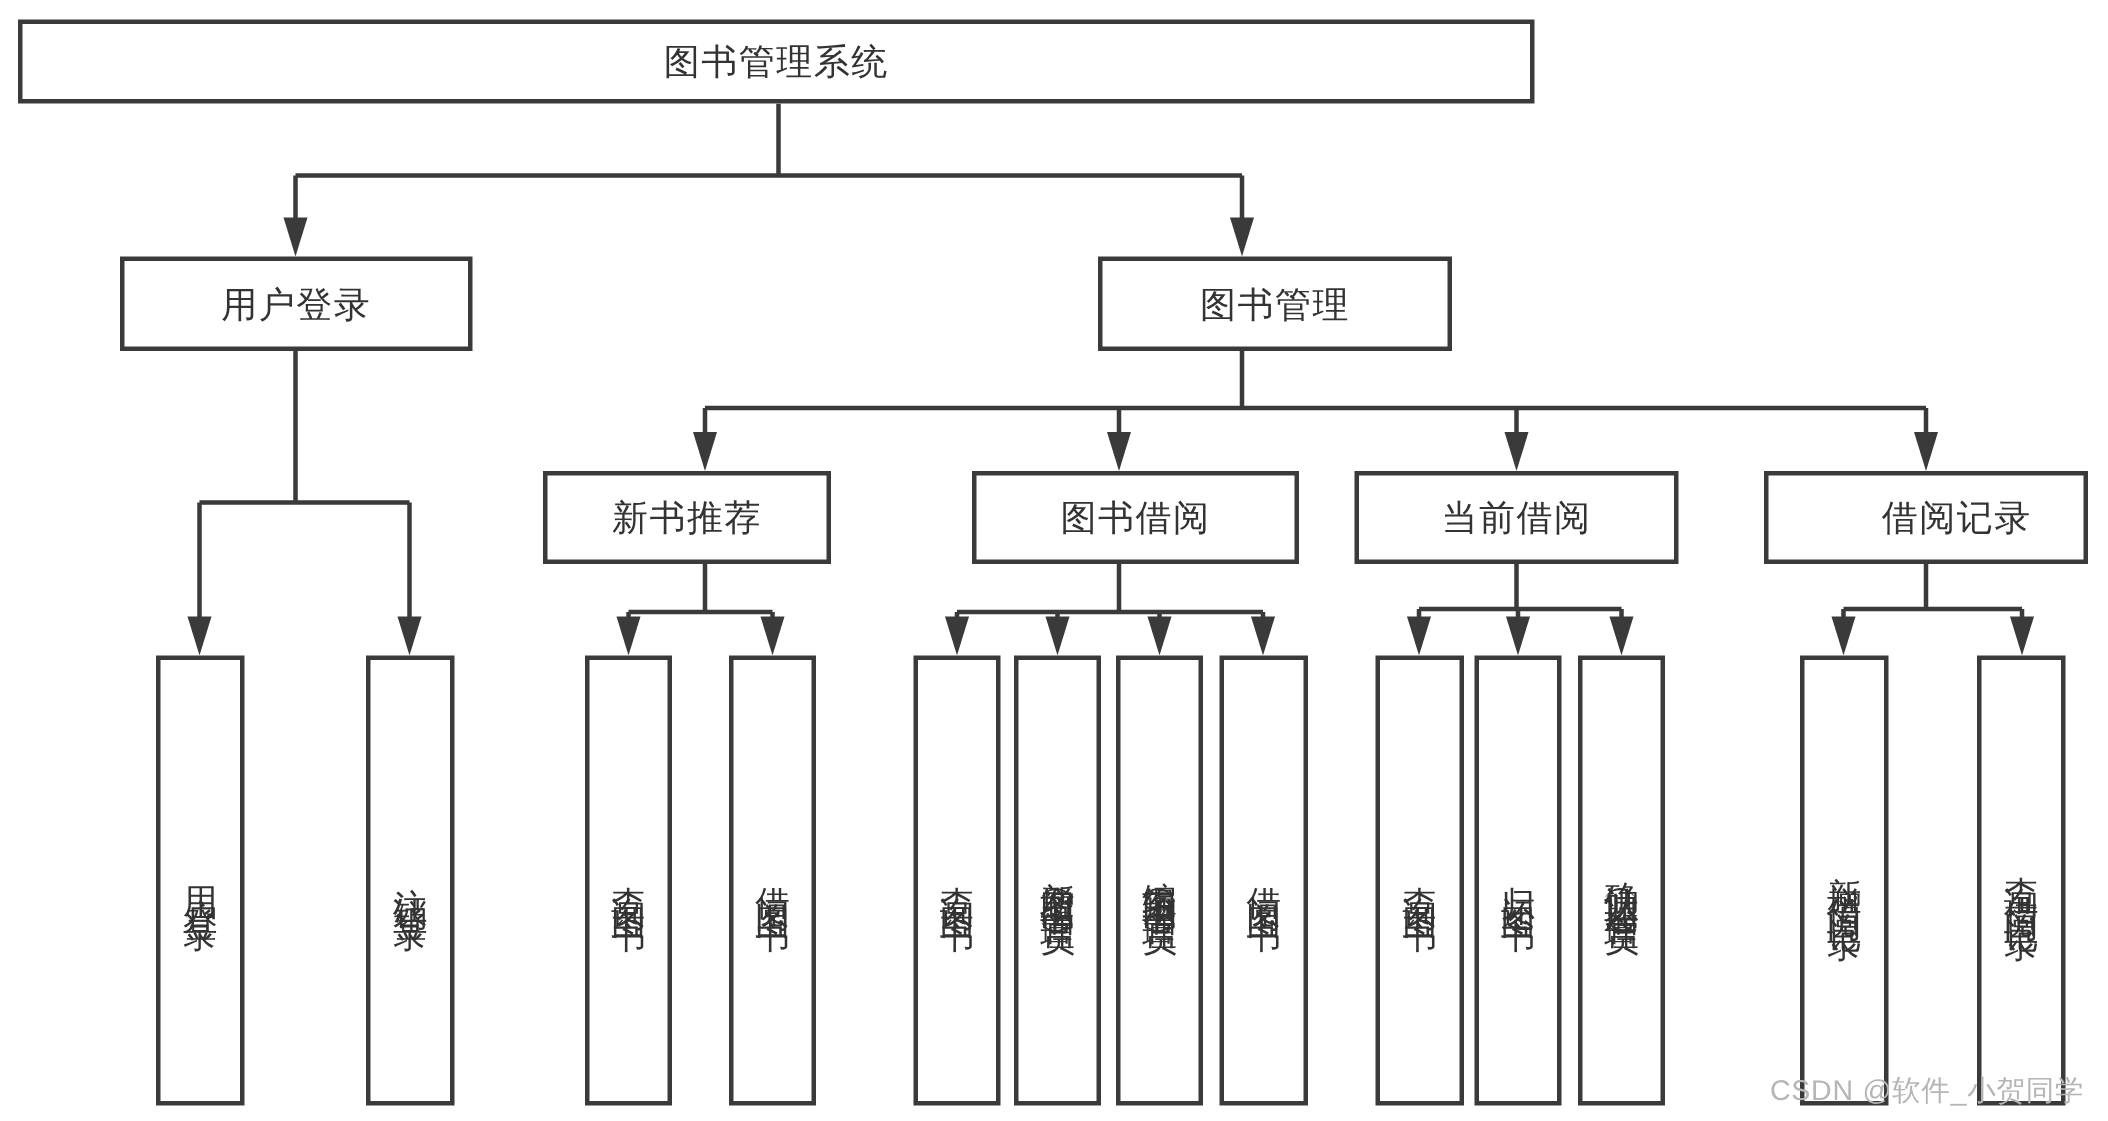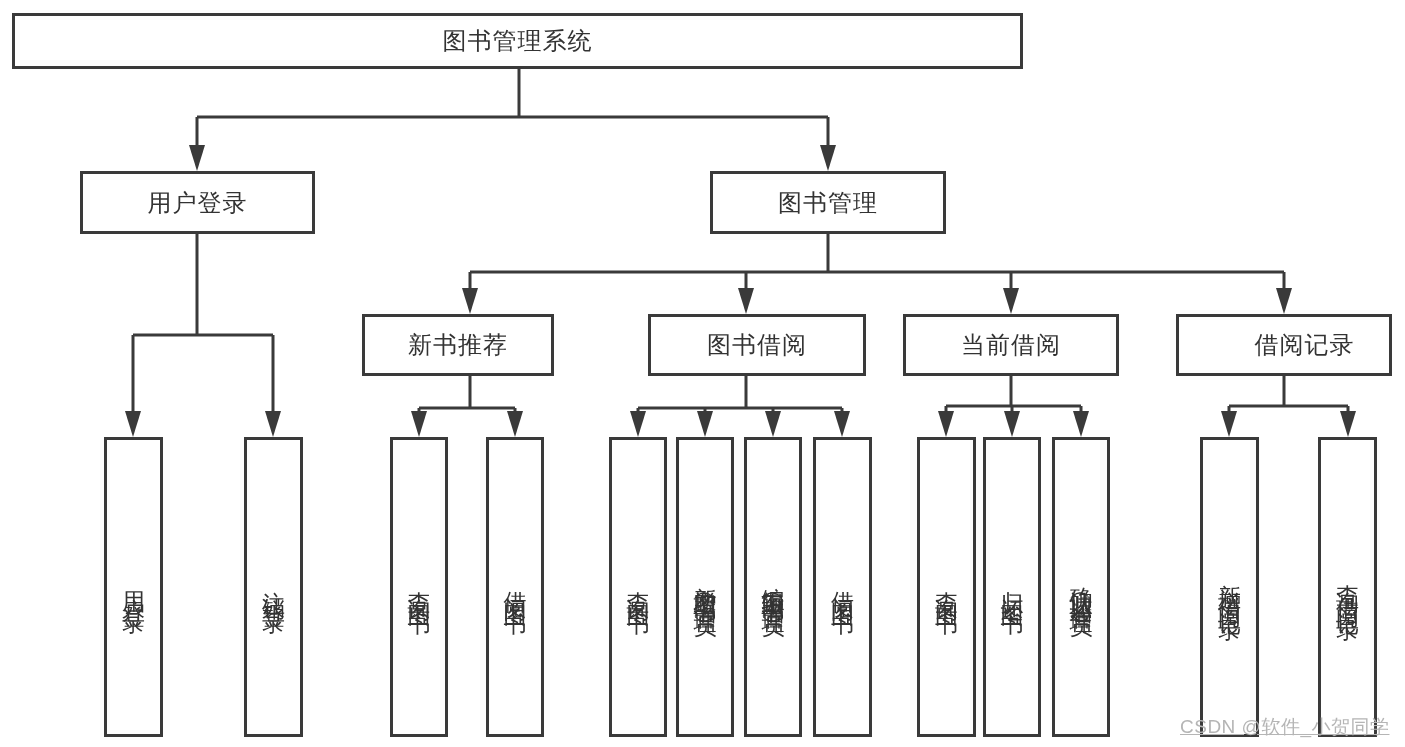--- a/index.html
+++ b/index.html
@@ -20,21 +20,21 @@
   }
   .box.h .lbl { font-size: 24px; letter-spacing: 1px; white-space: nowrap; }
   .box.v .lbl {
     writing-mode: vertical-rl; text-orientation: mixed;
     font-size: 23px; letter-spacing: 7px; line-height: 1; white-space: nowrap;
   }
   .box.v .lbl.tight { letter-spacing: 4px; }
   .watermark {
     position: absolute; left: 1180px; top: 714px; z-index: 3;
     font-size: 19px; color: var(--watermark, #b5b5b5);
-    letter-spacing: 0.5px; white-space: nowrap; text-decoration: underline; opacityная: 1;
+    letter-spacing: 0.5px; white-space: nowrap; opacityная: 1;
   }
 </style>
 </head>
 <body>
 
 <div class="stage">
 
   <svg class="wires" width="1405" height="747" viewBox="0 0 1405 747">
     <g stroke="#3a3a3a" stroke-width="3" fill="none">
 
@@ -75,21 +75,21 @@
     </g>
   </svg>
 
   <div class="box h" style="left:12px; top:13px; width:1011px; height:56px;">
     <span class="lbl">图书管理系统</span>
   </div>
 
   <div class="box h" style="left:80px; top:171px; width:235px; height:63px;">
     <span class="lbl">用户登录</span>
   </div>
-  <div class="box h" style="left:710px; top:171px; width:236px; height:63px;">
+  <div class="box h" style="left:732px; top:171px; width:236px; height:63px;">
     <span class="lbl">图书管理</span>
   </div>
 
   <div class="box h" style="left:362px; top:314px; width:192px; height:62px;">
     <span class="lbl">新书推荐</span>
   </div>
   <div class="box h" style="left:648px; top:314px; width:218px; height:62px;">
     <span class="lbl">图书借阅</span>
   </div>
   <div class="box h" style="left:903px; top:314px; width:216px; height:62px;">

